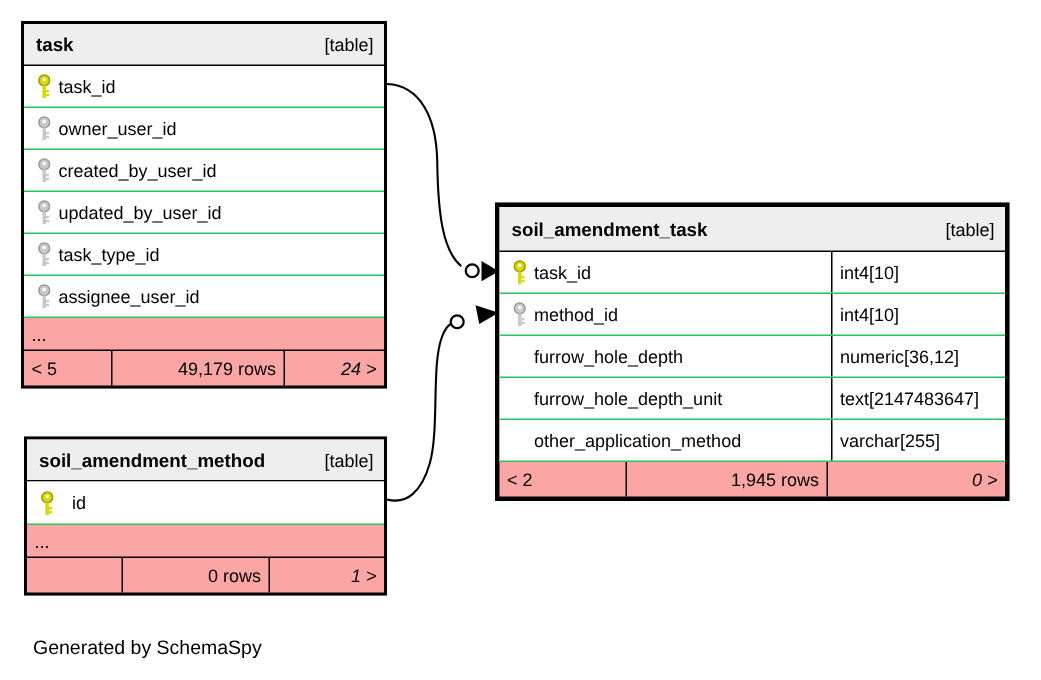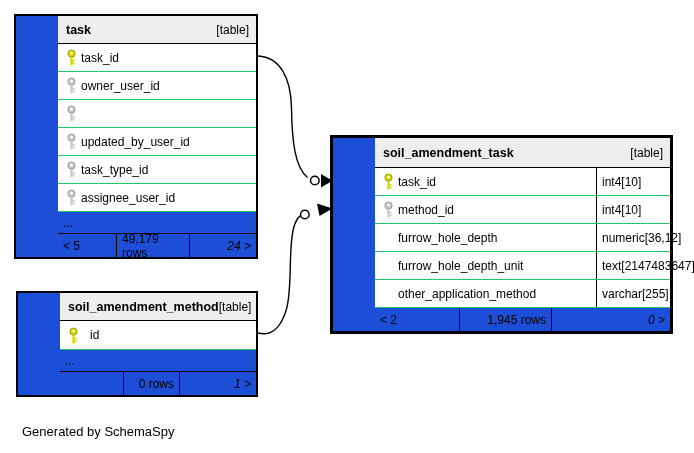--- a/index.html
+++ b/index.html
@@ -9,25 +9,24 @@
     position: relative;
     width: 694px;
     height: 453px;
     background: #fff;
     overflow: hidden;
   }
 
   
   .db-table {
     position: absolute;
-    background: #1d4ed8;
+    background: #fca5a5;
     border: 2px solid #000;
     z-index: 1;
     font-size: 12px;
-    padding-left: 42px;
   }
   .db-table.main { border-width: 3px; }
 
   .tbl-header {
     display: flex;
     justify-content: space-between;
     align-items: center;
     height: 28px;
     background: #eeeeee;
     border-bottom: 1px solid #000;
@@ -165,20 +164,21 @@
     <div class="tbl-row">
       <span class="key-slot key-foreign">
         <svg width="11" height="17" viewBox="0 0 11 17">
           <circle class="key-outline" cx="5.5" cy="4.6" r="3.6" fill="currentColor" stroke-width="1"></circle>
           <circle cx="5.5" cy="4" r="1.2" fill="#fff"></circle>
           <rect x="4.3" y="8" width="2.4" height="8.4" fill="currentColor"></rect>
           <rect x="6.6" y="11" width="2.1" height="1.6" fill="currentColor"></rect>
           <rect x="6.6" y="13.6" width="2.1" height="1.6" fill="currentColor"></rect>
         </svg>
       </span>
+      <span class="col-name">created_by_user_id</span>
     </div>
 
     <div class="tbl-row">
       <span class="key-slot key-foreign">
         <svg width="11" height="17" viewBox="0 0 11 17">
           <circle class="key-outline" cx="5.5" cy="4.6" r="3.6" fill="currentColor" stroke-width="1"></circle>
           <circle cx="5.5" cy="4" r="1.2" fill="#fff"></circle>
           <rect x="4.3" y="8" width="2.4" height="8.4" fill="currentColor"></rect>
           <rect x="6.6" y="11" width="2.1" height="1.6" fill="currentColor"></rect>
           <rect x="6.6" y="13.6" width="2.1" height="1.6" fill="currentColor"></rect>

